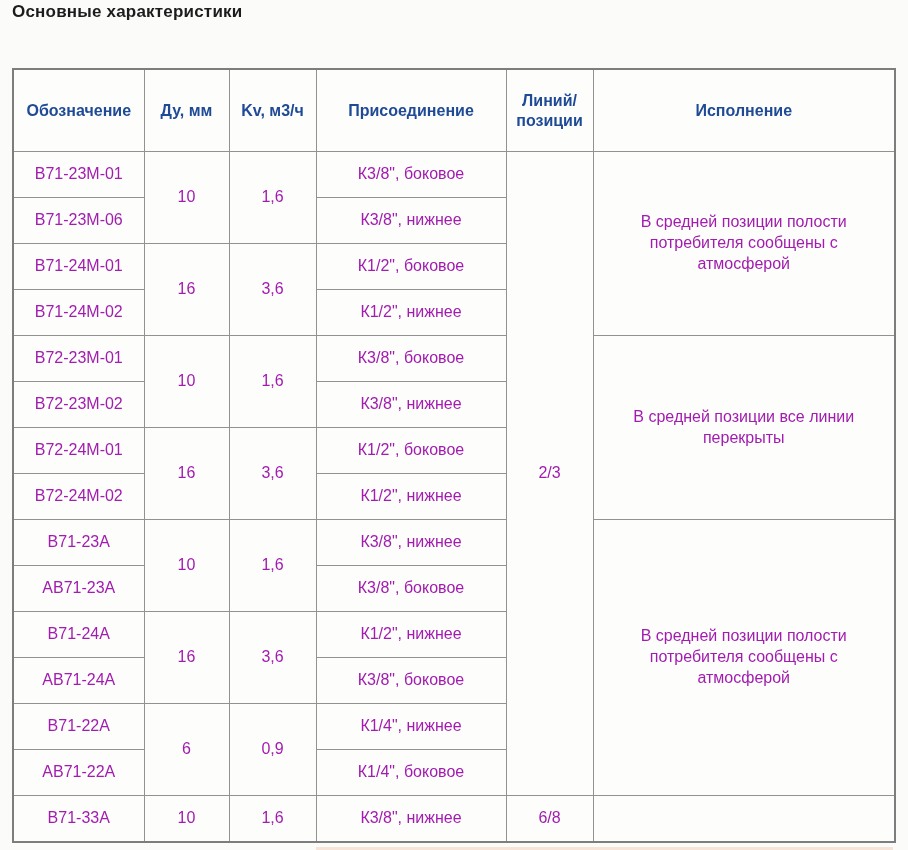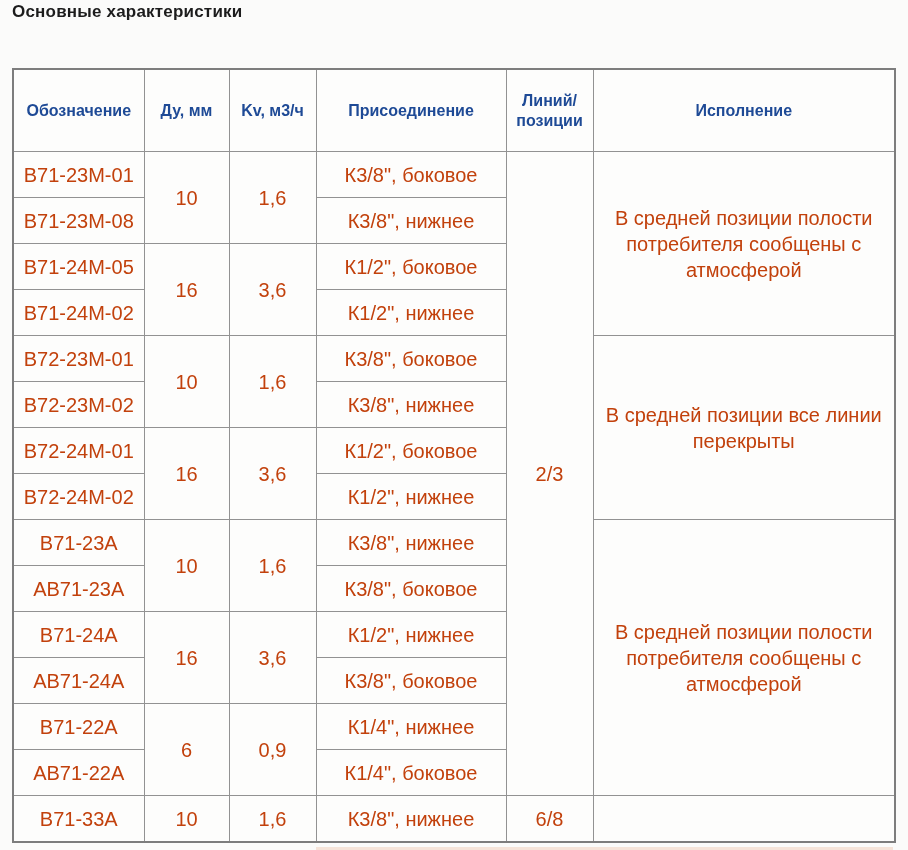--- a/index.html
+++ b/index.html
@@ -43,22 +43,22 @@
   }
   table.spec th {
     color: #1e4a96;
     font-weight: bold;
     font-size: 16px;
     height: 77px;
     white-space: pre-line;
     line-height: 1.25;
   }
   table.spec td {
-    color: #c2410c;
-    font-size: 20px;
+    color: #a21caf;
+    font-size: 16px;
     font-weight: normal;
     height: 41px;
     line-height: 1.3;
   }
   .clip-highlight {
     position: absolute;
     left: 316px;
     top: 847px;
     width: 577px;
     height: 3px;
@@ -95,25 +95,25 @@
     <tbody>
         <tr>
           <td>В71-23М-01</td>
           <td rowspan="2">10</td>
           <td rowspan="2">1,6</td>
           <td>К3/8", боковое</td>
           <td rowspan="14">2/3</td>
           <td rowspan="4">В средней позиции полости потребителя сообщены с атмосферой</td>
         </tr>
         <tr>
-          <td>В71-23М-08</td>
+          <td>В71-23М-06</td>
           <td>К3/8", нижнее</td>
         </tr>
         <tr>
-          <td>В71-24М-05</td>
+          <td>В71-24М-01</td>
           <td rowspan="2">16</td>
           <td rowspan="2">3,6</td>
           <td>К1/2", боковое</td>
         </tr>
         <tr>
           <td>В71-24М-02</td>
           <td>К1/2", нижнее</td>
         </tr>
         <tr>
           <td>В72-23М-01</td>

